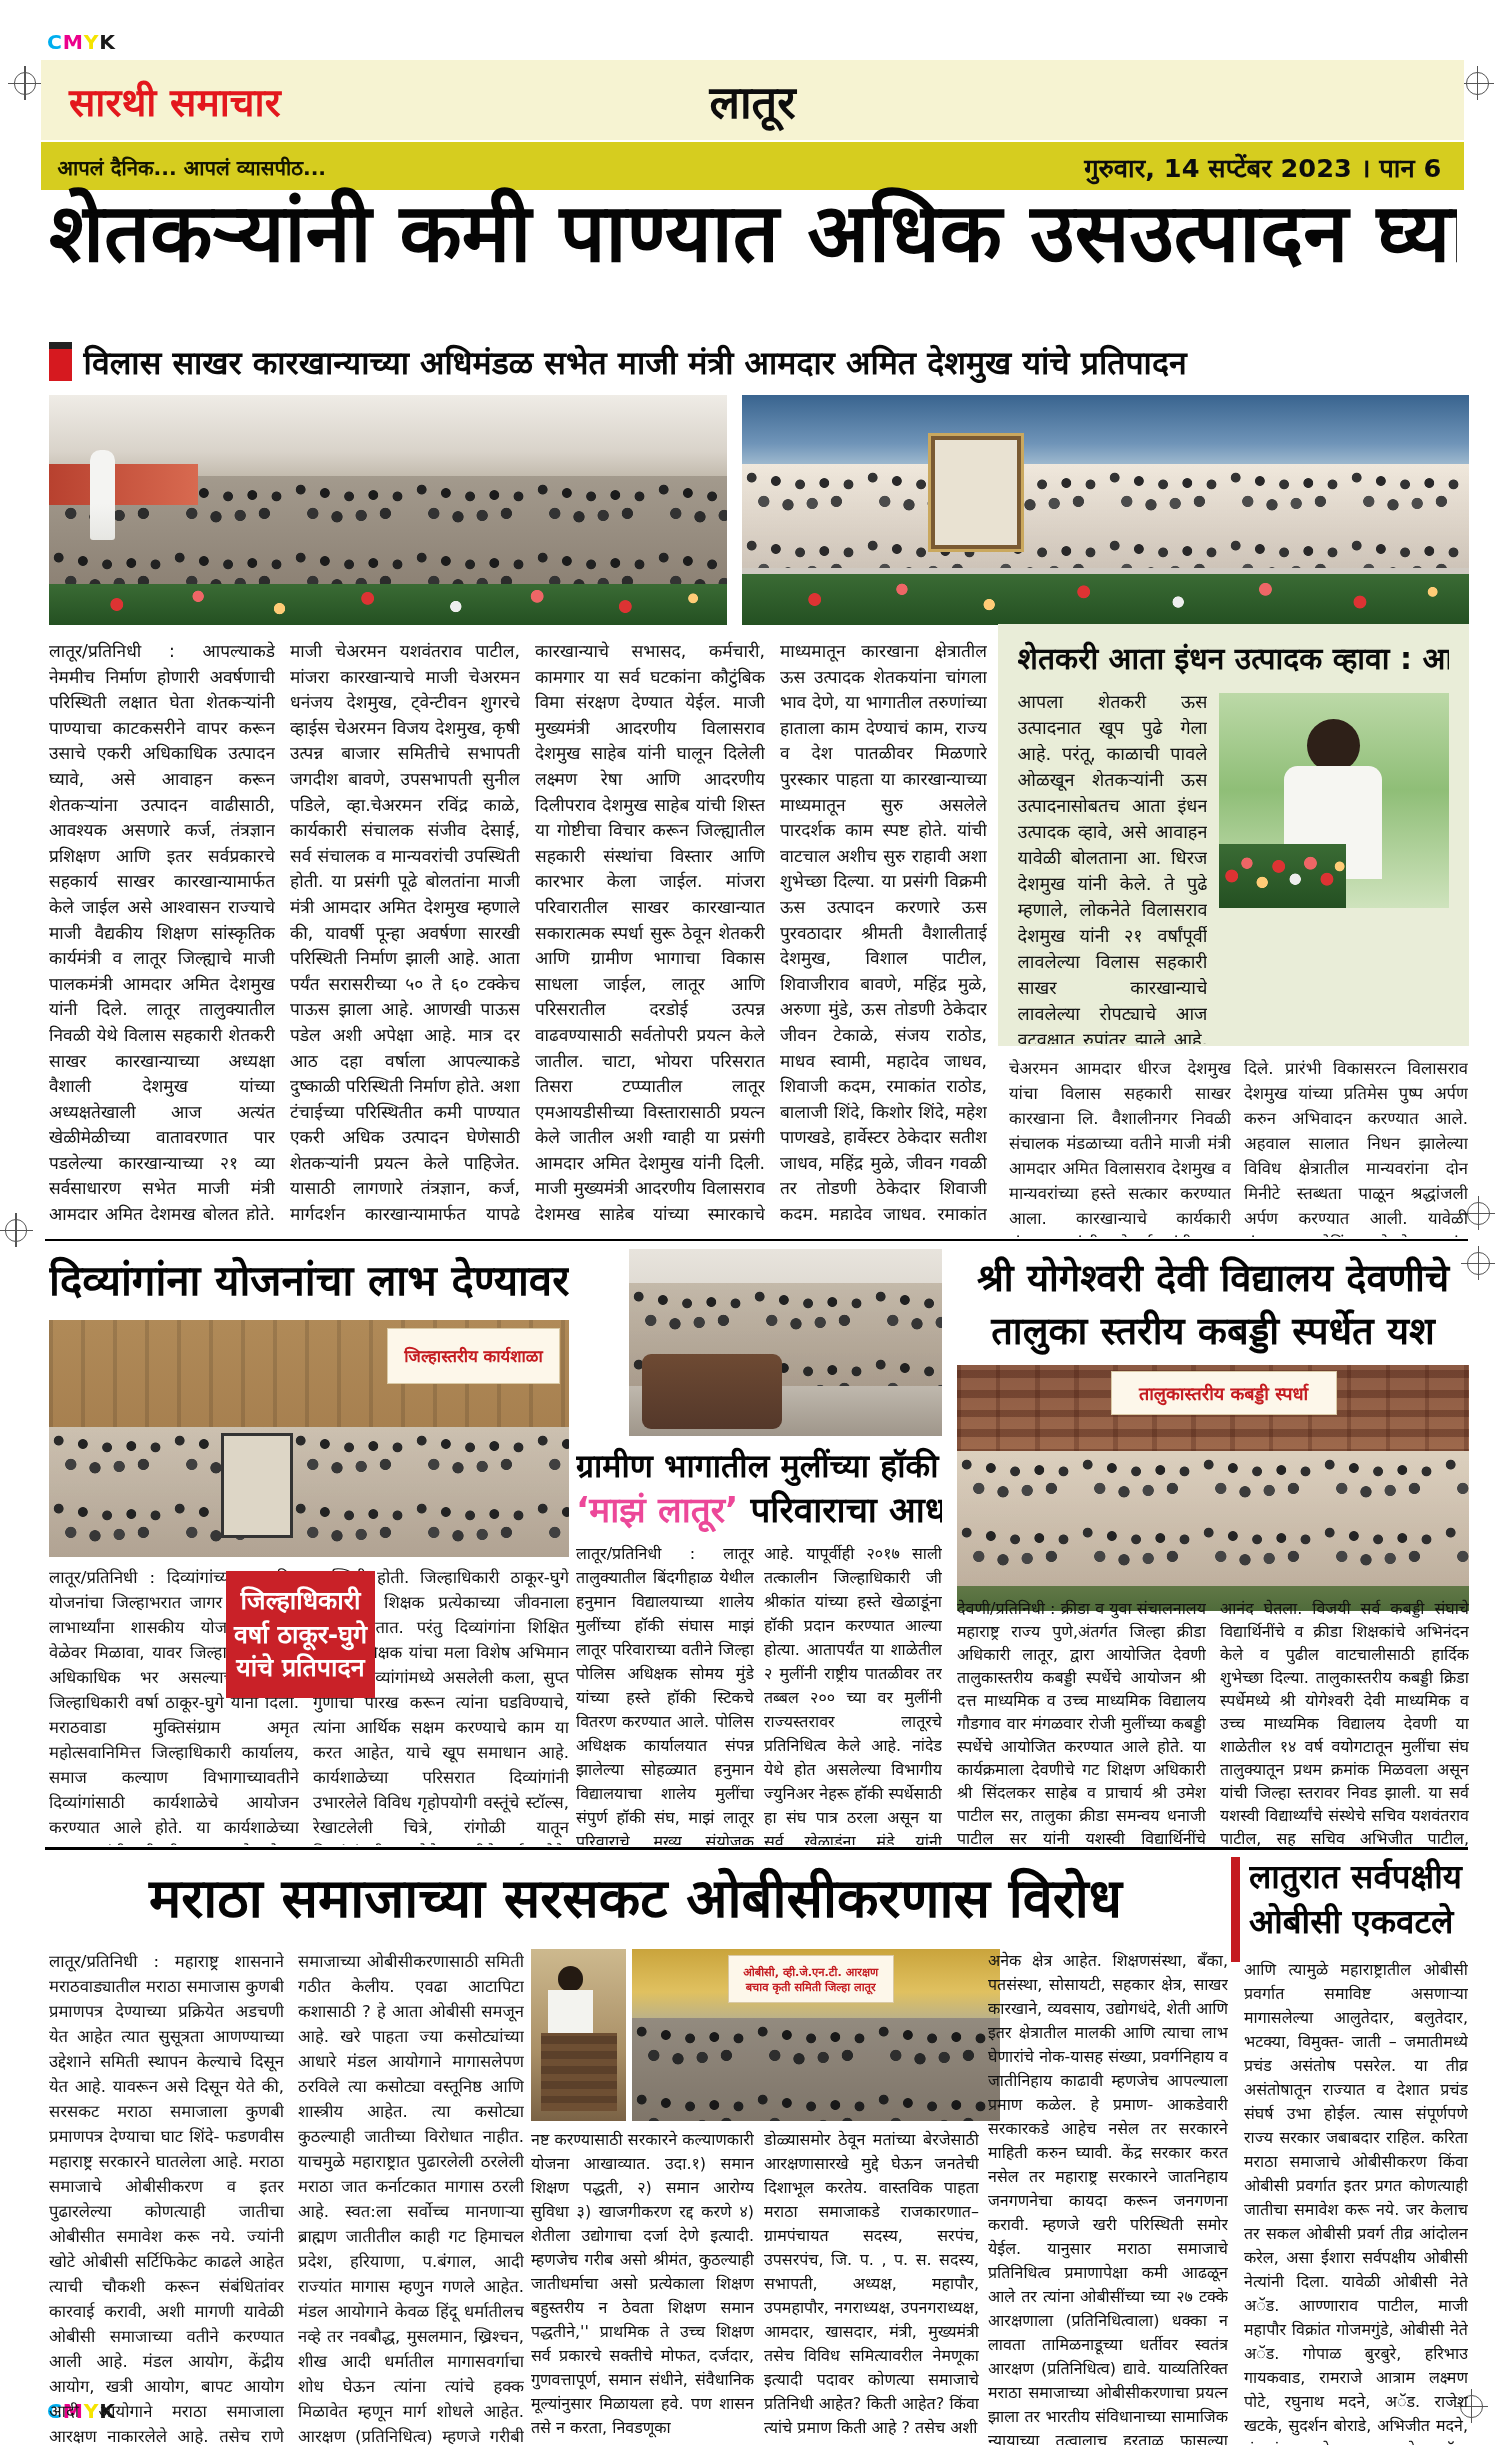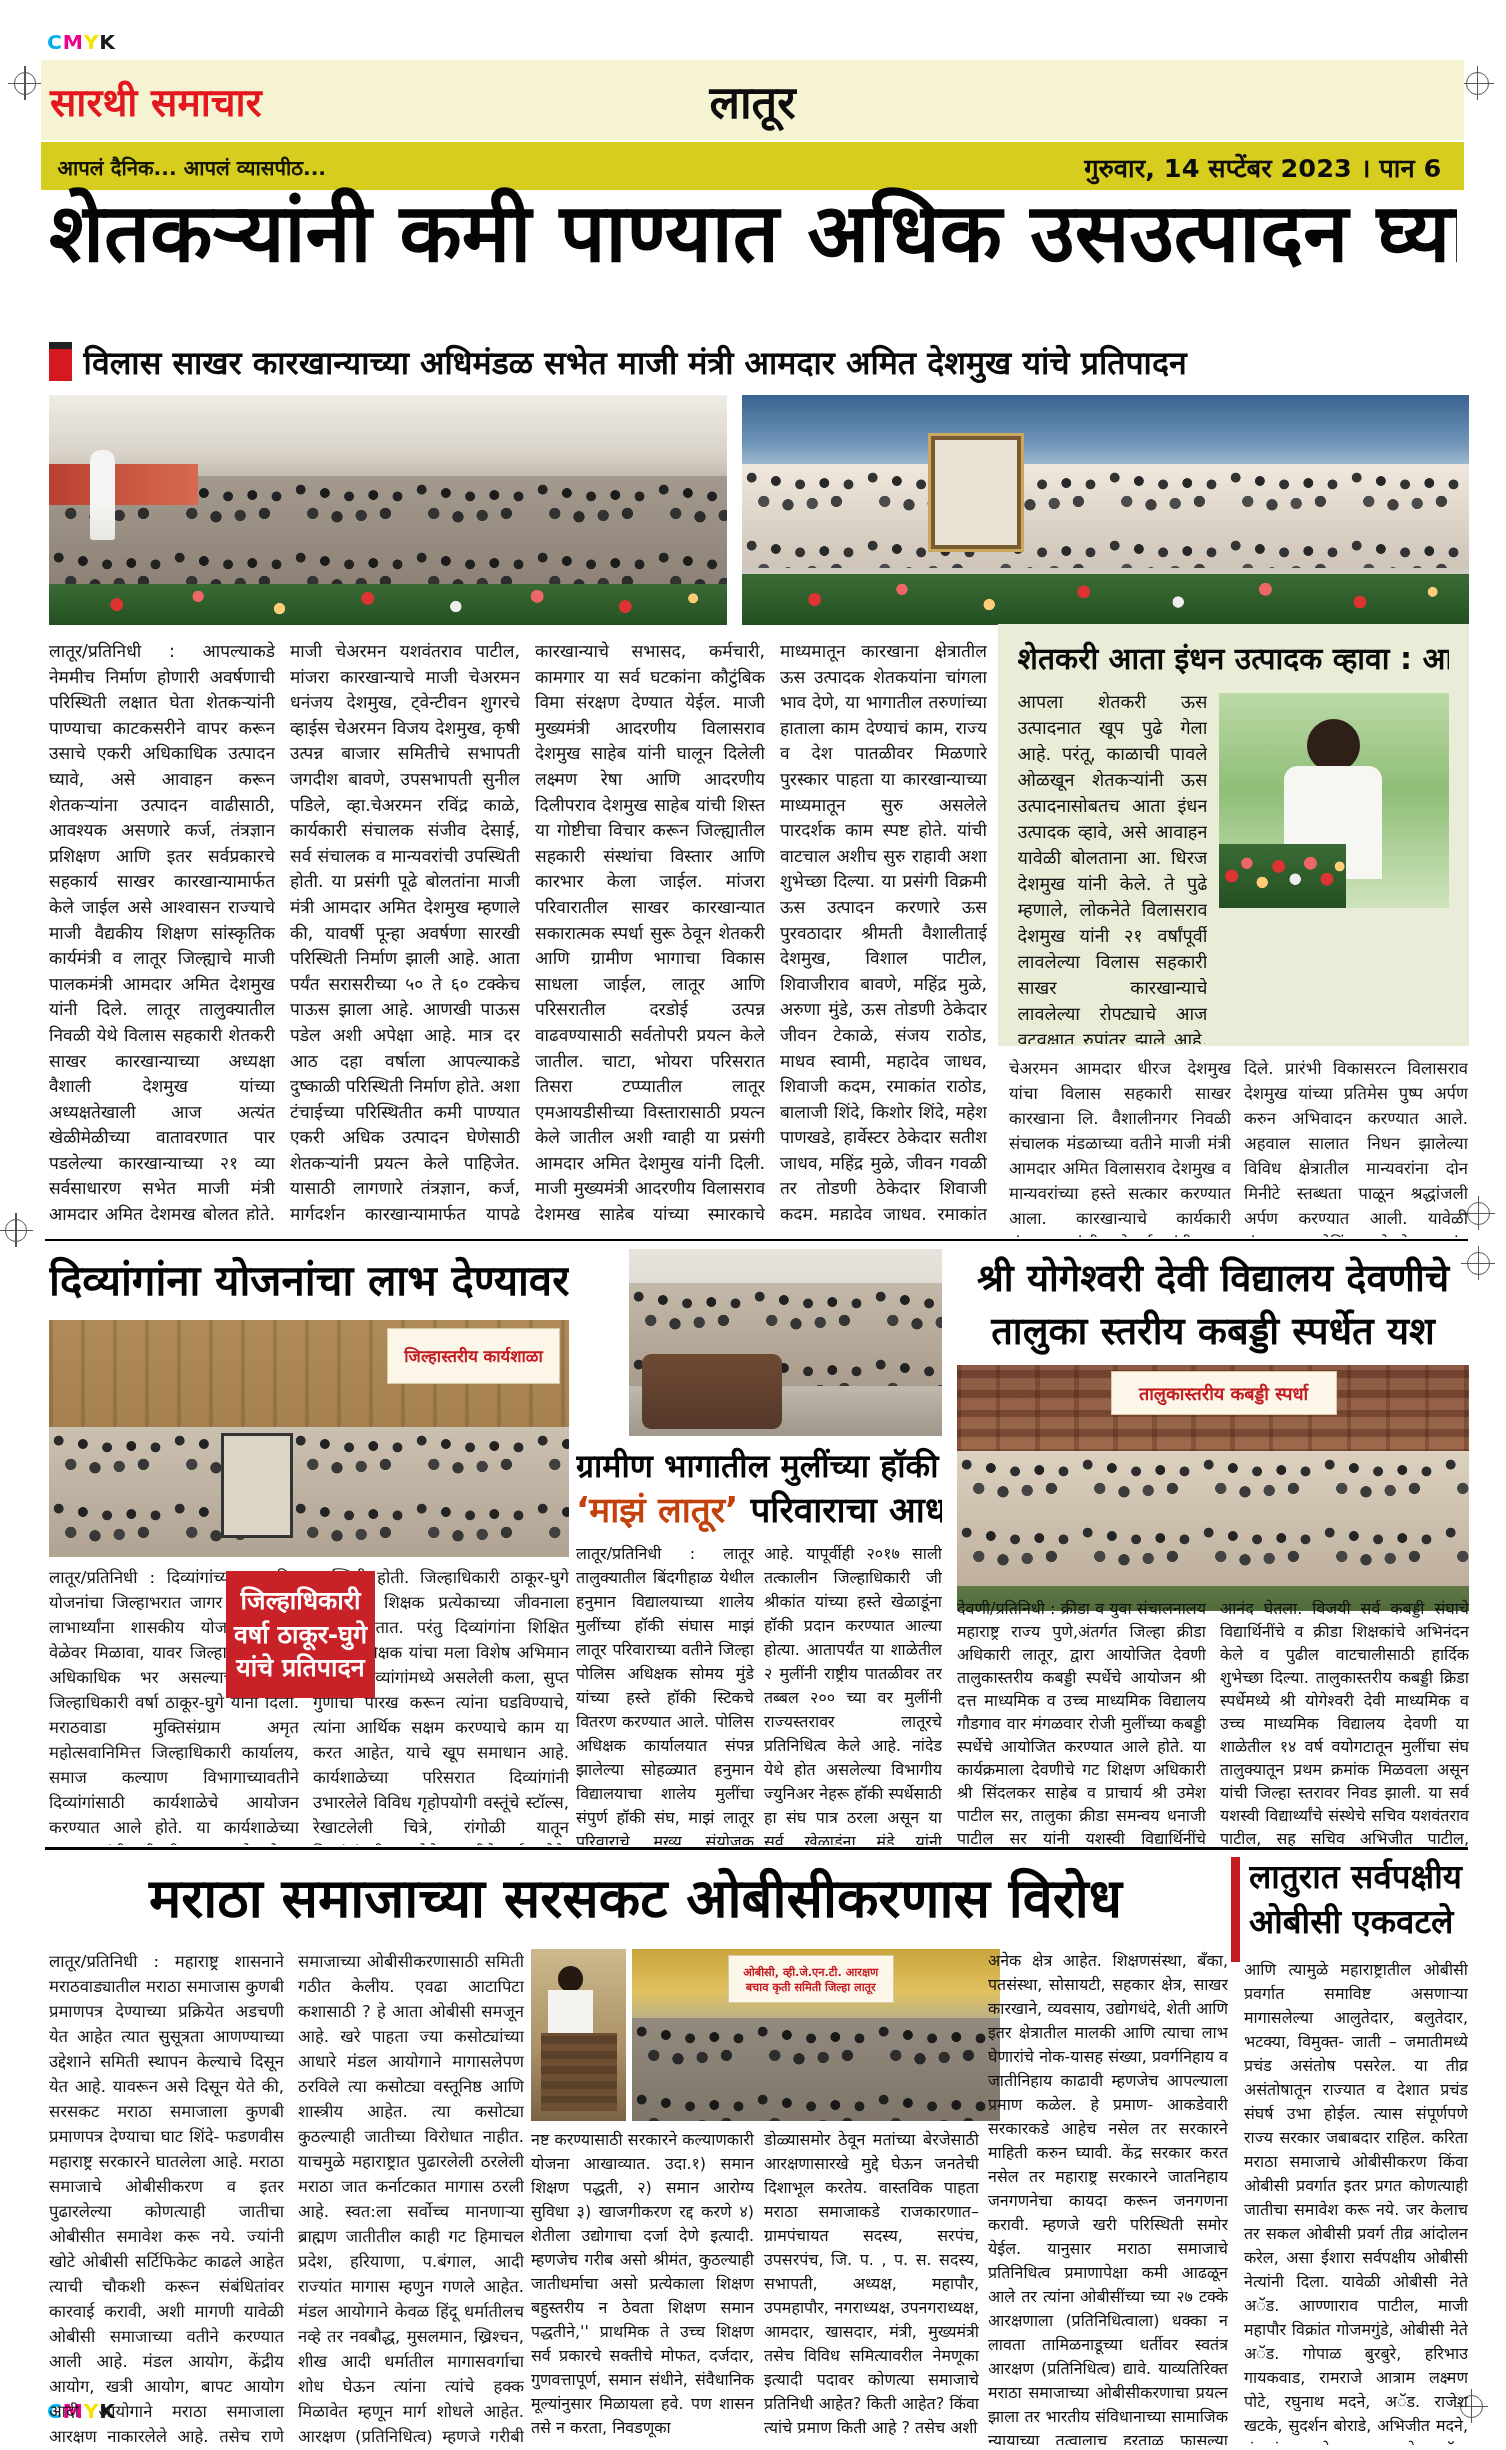--- a/index.html
+++ b/index.html
@@ -17,21 +17,21 @@
   .reg { position:absolute; width:22.6px; height:22.6px; border:1.5px solid #555; border-radius:50%; }
   .reg::before, .reg::after { content:""; position:absolute; background:#555; }
   .reg::before { left:-6.8px; right:-6.8px; top:50%; height:1.5px; margin-top:-0.8px; }
   .reg::after  { top:-6.8px; bottom:-6.8px; left:50%; width:1.5px; margin-left:-0.8px; }
 
   .cmyk { font-size:20.3px; font-weight:bold; letter-spacing:0.8px; }
   .cmyk .c{color:#00aeef} .cmyk .m{color:#ec008c} .cmyk .y{color:#f5e400} .cmyk .k{color:#1a1a1a}
 
   
   .band-cream { left:41px; top:60px; width:1423px; height:80px; background:#f6f3d2; display:flex; align-items:center; }
-  .brand { position:absolute; left:9px; top:13.6px; font-size:39px; font-weight:900; color:#e3171d; }
+  .brand { position:absolute; left:28px; top:13.6px; font-size:39px; font-weight:900; color:#e3171d; }
   .city  { position:absolute; left:0; right:0; text-align:center; font-size:45px; font-weight:900; color:#0d0d0d; }
   .band-yellow { left:41px; top:142px; width:1423px; height:48px; background:#d6cd1f; }
   .tagline  { position:absolute; left:16.6px; top:10.5px; font-size:20.3px; font-weight:bold; color:#151500; }
   .dateline { position:absolute; right:22.6px; top:7.5px; font-size:25.6px; font-weight:900; color:#0d0d0d; }
 
   .lead-headline { left:49px; top:179px; width:1408px; font-size:81px; line-height:1.35; font-weight:900; text-align:center; color:#050505; }
   .lead-subhead  { left:49px; top:340px; width:1408px; display:flex; align-items:center; gap:12px; }
   .subhead-bullet { width:22.6px; height:39px; background:#d6191f; border-top:7.5px solid #222; flex:0 0 auto; }
   .lead-subhead span { font-size:32px; font-weight:800; color:#0a0a0a; }
 
@@ -154,21 +154,21 @@
   <div class="abs bodytext just" style="left:49px; top:1565px; width:250px; height:280px; font-size:16.6px; line-height:25px;">लातूर/प्रतिनिधी : दिव्यांगांच्या शासकीय योजनांचा जिल्हाभरात जागर व्हावा. पात्र लाभार्थ्यांना शासकीय योजनांचा लाभ वेळेवर मिळावा, यावर जिल्हा प्रशासनाचा अधिकाधिक भर असल्याची माहिती जिल्हाधिकारी वर्षा ठाकूर-घुगे यांनी दिली. मराठवाडा मुक्तिसंग्राम अमृत महोत्सवानिमित्त जिल्हाधिकारी कार्यालय, समाज कल्याण विभागाच्यावतीने दिव्यांगांसाठी कार्यशाळेचे आयोजन करण्यात आले होते. या कार्यशाळेच्या उद्घाटनप्रसंगी श्रीमती ठाकूर-घुगे बोलत होत्या. जिल्हा परिषदेचे मुख्य कार्यकारी अधिकारी अनमोल सागर, दिव्यांगजन सशक्तीकरण विभागाच्या केंद्रीय सल्लागार मंडळाचे सदस्य सुरेश पाटील, समाज कल्याण विभागाचे प्रादेशिक उपायुक्त अविनाश देवसटवार, निवडणूक उपजिल्हाधिकारी सुचिता शिंदे, जिल्हा समाज कल्याण अधिकारी संतोषकुमार नाईकवाडी, व्ही. के. गाडेकर, सतीश भापकर आदींची कार्यशाळेस</div>
   <div class="abs bodytext just" style="left:313px; top:1565px; width:256px; height:280px; font-size:16.6px; line-height:25px;">उपस्थिती होती. जिल्हाधिकारी ठाकूर-घुगे म्हणाल्या, शिक्षक प्रत्येकाच्या जीवनाला आकार देतात. परंतु दिव्यांगांना शिक्षित करणारे शिक्षक यांचा मला विशेष अभिमान वाटतो. दिव्यांगांमध्ये असलेली कला, सुप्त गुणांची पारख करून त्यांना घडविण्याचे, त्यांना आर्थिक सक्षम करण्याचे काम या करत आहेत, याचे खूप समाधान आहे. कार्यशाळेच्या परिसरात दिव्यांगांनी उभारलेले विविध गृहोपयोगी वस्तूंचे स्टॉल्स, रेखाटलेली चित्रे, रांगोळी यातून दिव्यांगांमधील कलेचे, शक्तीचे दर्शन होते, असेही त्या म्हणाल्या त्याचबरोबर पात्र दिव्यांगांनी मतदार यादीत आवर्जून नावाची नोंदणी करावी, असे आवाहन श्रीमती ठाकूर-घुगे यांनी केले. कार्यशाळेत पात्र लाभार्थ्यांना आवश्यक साहित्यांचे वाटप मान्यवरांच्या हस्ते करण्यात आले. कार्यशाळेत विविध विषयांवर व शासकीय योजनांबाबत मान्यवरांनी मार्गदर्शन केले.</div>
   <div class="abs redbox" style="left:226px; top:1571px; width:149px; height:127px;">जिल्हाधिकारी वर्षा ठाकूर-घुगे यांचे प्रतिपादन</div>
 
   <div class="photo" style="left:629px; top:1249px; width:313px; height:187px; background:linear-gradient(180deg,#e8e4dd,#cfc9bf 60%,#9f968a);">
     <div class="abs crowddots" style="left:0; top:18%; width:100%; height:55%; filter:brightness(1.2);"></div>
     <div class="abs" style="left:4%; bottom:4%; width:45%; height:40%; background:linear-gradient(180deg,#6e4a33,#54382a); border-radius:9px;"></div>
   </div>
   <div class="abs sec-headline nowrap" style="left:576px; top:1443px; width:366px; font-size:32px;">ग्रामीण भागातील मुलींच्या हॉकी संघाला</div>
   <div class="abs sec-headline nowrap" style="left:576px; top:1485px; width:366px; font-size:35px;">
-    <span style="color:#c2410c;">‘माझं लातूर’</span><span> परिवाराचा आधार</span>
+    <span style="color:#ec4899;">‘माझं लातूर’</span><span> परिवाराचा आधार</span>
   </div>
   <div class="abs bodytext just" style="left:576px; top:1542px; width:178px; height:303px; font-size:16px; line-height:24px;">लातूर/प्रतिनिधी : लातूर तालुक्यातील बिंदगीहाळ येथील हनुमान विद्यालयाच्या शालेय मुलींच्या हॉकी संघास माझं लातूर परिवाराच्या वतीने जिल्हा पोलिस अधिक्षक सोमय मुंडे यांच्या हस्ते हॉकी स्टिकचे वितरण करण्यात आले. पोलिस अधिक्षक कार्यालयात संपन्न झालेल्या सोहळ्यात हनुमान विद्यालयाचा शालेय मुलींचा संपुर्ण हॉकी संघ, माझं लातूर परिवाराचे मुख्य संयोजक सतीश तांदळे, शाळेचे मुख्याध्यापक आर आर पाटील यांची प्रमुख उपस्थिती होती. ग्रामीण भागातील गरीब आणि होतकरू खेळाडूंना प्रोत्साहन देण्यासाठी माझं लातूर परिवाराने हा उपक्रम हाती घेतला</div>
   <div class="abs bodytext just" style="left:764px; top:1542px; width:178px; height:303px; font-size:16px; line-height:24px;">आहे. यापूर्वीही २०१७ साली तत्कालीन जिल्हाधिकारी जी श्रीकांत यांच्या हस्ते खेळाडूंना हॉकी प्रदान करण्यात आल्या होत्या. आतापर्यंत या शाळेतील २ मुलींनी राष्ट्रीय पातळीवर तर तब्बल २०० च्या वर मुलींनी राज्यस्तरावर लातूरचे प्रतिनिधित्व केले आहे. नांदेड येथे होत असलेल्या विभागीय ज्युनिअर नेहरू हॉकी स्पर्धेसाठी हा संघ पात्र ठरला असून या सर्व खेळाडूंना मुंडे यांनी शुभेच्छा दिल्या आहेत. याप्रसंगी माझं लातूर परिवाराचे काकासाहेब शिंदे, रत्नाकर निलंगेकर, संजय स्वामी, किशोर जैन, गोपाळ झंवर, सचिन सोळुंके, जुगलकिशोर तोष्णीवाल, शेरखाने सर यांची उपस्थिती होती.</div>
 
   <div class="abs sec-headline nowrap" style="left:957px; top:1303px; width:512px; font-size:38px; text-align:center;">तालुका स्तरीय कबड्डी स्पर्धेत यश</div>
   <div class="abs sec-headline nowrap" style="left:957px; top:1250px; width:512px; font-size:38px; text-align:center;">श्री योगेश्वरी देवी विद्यालय देवणीचे</div>
   <div class="photo" style="left:957px; top:1365px; width:512px; height:246px; background:linear-gradient(180deg,#8c5a43 0,#a06b4d 40%,#7c8b5a 75%,#4f6b3a 100%);">
     <div class="abs" style="left:0; top:0; width:100%; height:45%; background:repeating-linear-gradient(0deg, rgba(60,20,10,0.35) 0 7.5px, transparent 7.5px 19.6px), repeating-linear-gradient(90deg, rgba(60,20,10,0.25) 0 4.5px, transparent 4.5px 39px);"></div>
     <div class="caption-banner" style="left:30%; top:6px; width:226px; height:44px; font-size:18px;">तालुकास्तरीय कबड्डी स्पर्धा</div>
     <div class="abs crowddots" style="left:0; bottom:10%; width:100%; height:55%; filter:brightness(1.35);"></div>

